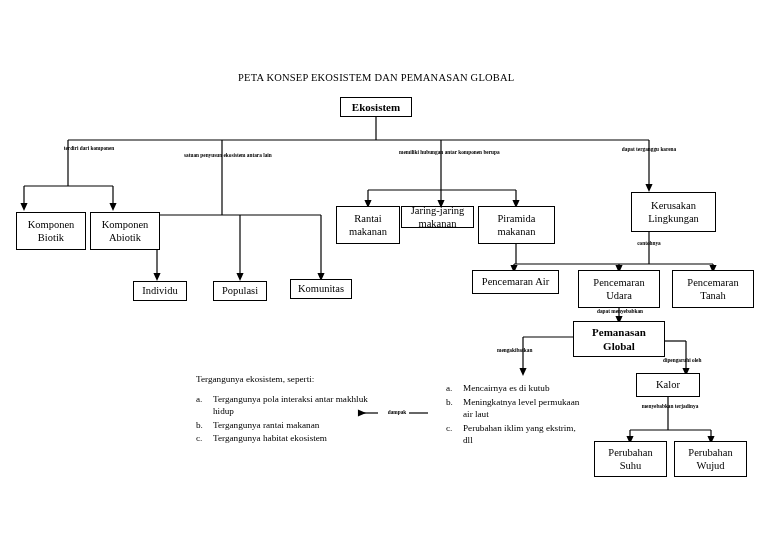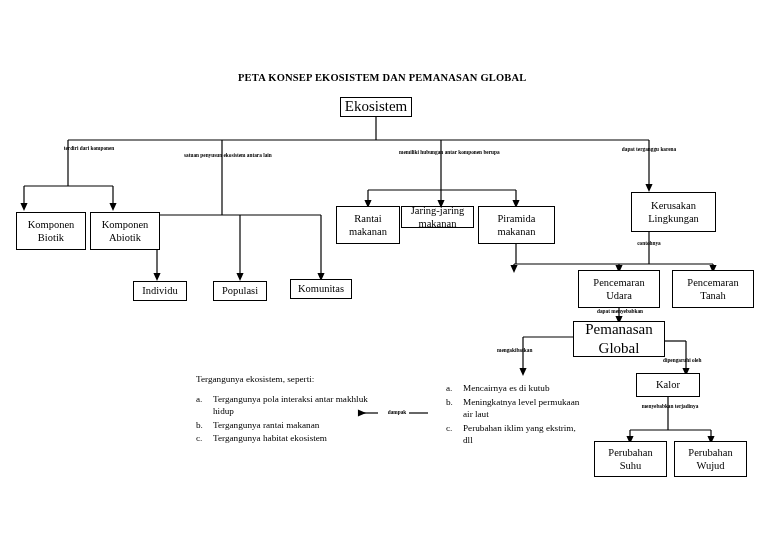--- a/index.html
+++ b/index.html
@@ -31,24 +31,24 @@
     flex-direction: column;
     align-items: center;
     justify-content: center;
     text-align: center;
     font-size: 10.5px;
     line-height: 1.28;
     color: #000000;
     padding: 1px 2px;
   }
   .node .ln { display: block; white-space: nowrap; }
-  .node.bold { font-weight: normal; font-size: 15px; }
+  .node.bold { font-weight: bold; font-size: 11px; }
   .title {
     position: absolute;
-    font-weight: bold;
+    font-weight: normal;
     font-size: 10.5px;
     letter-spacing: 0.2px;
     white-space: nowrap;
     color: #000000;
   }
   .edge-label {
     position: absolute;
     font-size: 5.3px;
     font-weight: bold;
     line-height: 1.45;
@@ -220,20 +220,23 @@
   <div class="node" style="left:478px; top:206px; width:77px; height:38px;">
     <span class="ln">Piramida</span>
     <span class="ln">makanan</span>
   </div>
 
   <div class="node" style="left:607px; top:192px; width:85px; height:40px;margin-left:24px;">
     <span class="ln">Kerusakan</span>
     <span class="ln">Lingkungan</span>
   </div>
 
+  <div class="node" style="left:472px; top:270px; width:87px; height:24px;">
+    <span class="ln">Pencemaran Air</span>
+  </div>
   <div class="node" style="left:578px; top:270px; width:82px; height:38px;">
     <span class="ln">Pencemaran</span>
     <span class="ln">Udara</span>
   </div>
   <div class="node" style="left:672px; top:270px; width:82px; height:38px;">
     <span class="ln">Pencemaran</span>
     <span class="ln">Tanah</span>
   </div>
 
   <div class="node bold" style="left:573px; top:321px; width:92px; height:36px;">

